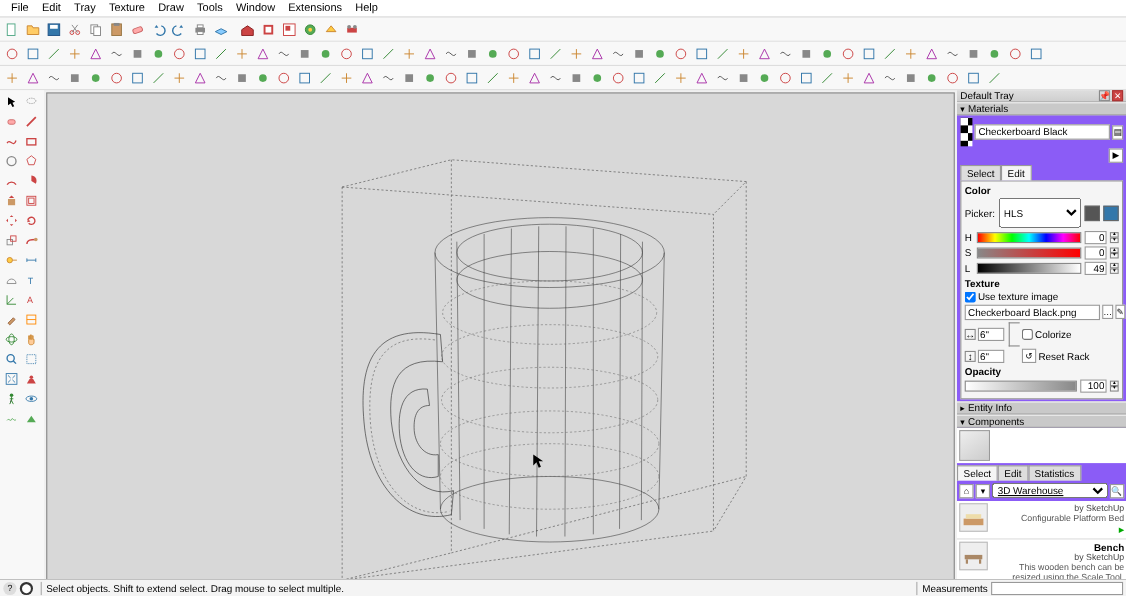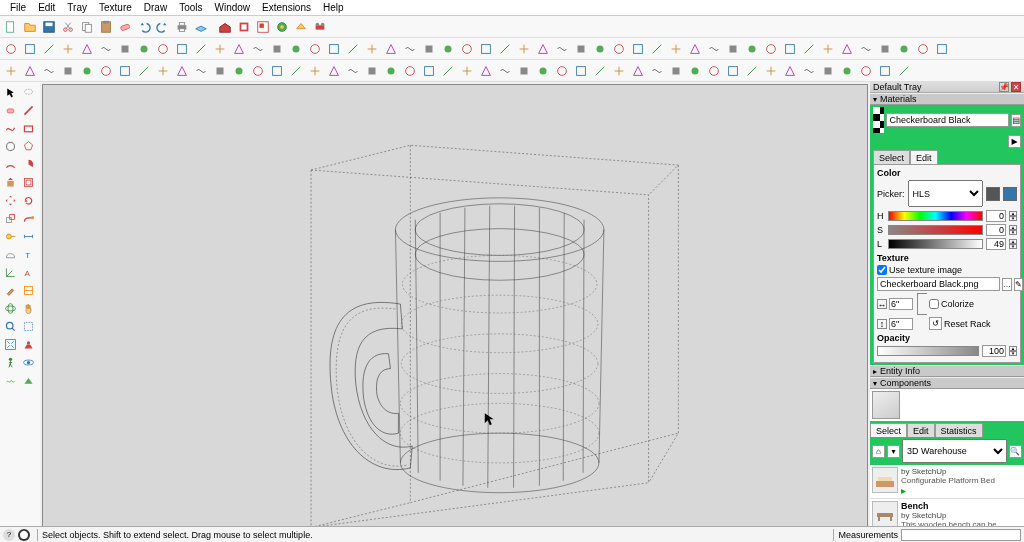--- a/index.html
+++ b/index.html
@@ -27,21 +27,21 @@
 .tray { width: 154px; background: #ececec; display:flex; flex-direction:column; font-size:9px; }
 .tray-title { height:13px; background: linear-gradient(#dedede,#cfcfcf); padding: 0 3px; display:flex; align-items:center; justify-content:space-between; border-bottom:1px solid #aaa; }
 .tray-title .icons { display:flex; gap:2px; }
 .tray-title .icons span { width:10px; height:10px; border:1px solid #888; display:flex; align-items:center; justify-content:center; font-size:8px; cursor:pointer;}
 .tray-title .icons .close { background:#c44; color:#fff; border-color:#a33;}
 
 .panel-head { height:12px; background:#c9c9c9; border-top:1px solid #eee; border-bottom:1px solid #999; padding: 0 3px; display:flex; align-items:center; cursor:pointer; }
 .panel-head::before { content:"▸"; margin-right:3px; font-size:8px;}
 .panel-head.open::before { content:"▾"; }
 
-.panel-body { background:#22c55e; padding: 2px 3px; }
+.panel-body { background:#8b5cf6; padding: 2px 3px; }
 
 .mat-row { display:flex; align-items:center; gap:2px; margin-bottom:2px;}
 .mat-swatch { width:30px; height:26px; background: repeating-conic-gradient(#000 0 25%, #fff 0 50%) 0 0/14px 14px; }
 .mat-input { flex:1; height:14px; border:1px solid #999; background:#fff; padding:0 2px; font-size:9px;}
 .mat-btn { width:13px; height:13px; border:1px solid #999; background:#fff; cursor:pointer; display:flex; align-items:center; justify-content:center; font-size:8px;}
 
 .tabs { display:flex; height:14px; }
 .tabs .tab { padding: 0 5px; background:#ddd; border:1px solid #999; border-bottom:none; font-size:9px; display:flex; align-items:center; cursor:pointer;}
 .tabs .tab.active { background:#f5f5f5; }
 
@@ -49,36 +49,36 @@
 .picker-row { display:flex; align-items:center; gap:3px; margin-bottom:3px;}
 .picker-row select { height:27px; font-size:9px; flex:1;}
 .picker-row .sq { width:14px; height:14px; border:1px solid #666;}
 .hls-row { display:flex; align-items:center; gap:3px; margin-bottom:2px;}
 .hls-row .lbl { width:8px;}
 .hls-row .bar { flex:1; height:10px; border:1px solid #888;}
 .hls-row .val { width:20px; height:12px; border:1px solid #999; background:#fff; text-align:right; padding:0 1px; font-size:9px;}
 .hls-row .spin { width:8px; display:flex; flex-direction:column;}
 .hls-row .spin span { height:5px; border:1px solid #888; font-size:5px; line-height:3px; text-align:center; cursor:pointer;}
 
-.tex-body .row { display:flex; align-items:center; gap:2px; margin-bottom:2px;}
+.tex-body .row { display:flex; gap:2px; margin-bottom:2px;}
 .tex-body input[type=checkbox]{ width:10px; height:10px;}
 .dim-row { display:flex; align-items:center; gap:2px; margin-bottom:2px;}
 .dim-ico { width:10px; height:10px; border:1px solid #888; display:flex; align-items:center; justify-content:center;}
 .dim-val { width:24px; height:12px; border:1px solid #999; background:#fff; font-size:9px; padding:0 1px;}
 
 .opacity-bar { height:10px; background: linear-gradient(to right, #fff, #888); border:1px solid #888; flex:1;}
 
 .comp-preview { height:32px; background:#fff; display:flex; align-items:center; justify-content:flex-start; padding:2px;}
 .comp-preview .thumb { width:28px; height:28px; background: linear-gradient(145deg,#eee,#ccc); border:1px solid #999;}
 
 .comp-src { display:flex; align-items:center; gap:2px; padding:2px;}
-.comp-src select { flex:1; height:24px; font-size:9px;}
+.comp-src select { flex:1; height:14px; font-size:9px;text-decoration:underline;}
 
 .comp-list { background:#fff; height:115px; overflow-y:auto;}
-.comp-item { display:flex; padding:2px; border-bottom:1px solid #ddd;}
+.comp-item { display:flex; padding:2px; border-bottom:1px solid #ddd;text-align:right;}
 .comp-item .th { width:26px; height:26px; background:#eee; border:1px solid #bbb; margin-right:3px; display:flex; align-items:center; justify-content:center;}
 .comp-item .info { flex:1;}
 .comp-item .name { font-weight:bold; font-size:9px;}
 .comp-item .by { font-size:8px; color:#444;}
 .comp-item .desc { font-size:8px; color:#555;}
 .comp-item .dl { color:#0a0; font-size:10px;}
 
 
 .status { position:absolute; bottom:0; left:0; right:0; height:16px; background:#f4f4f4; border-top:1px solid #aaa; display:flex; align-items:center; font-size:9px; padding:0 3px;}
 .status .ico { width:12px; height:12px; border-radius:50%; margin-right:3px; display:flex; align-items:center; justify-content:center; font-size:8px;}

